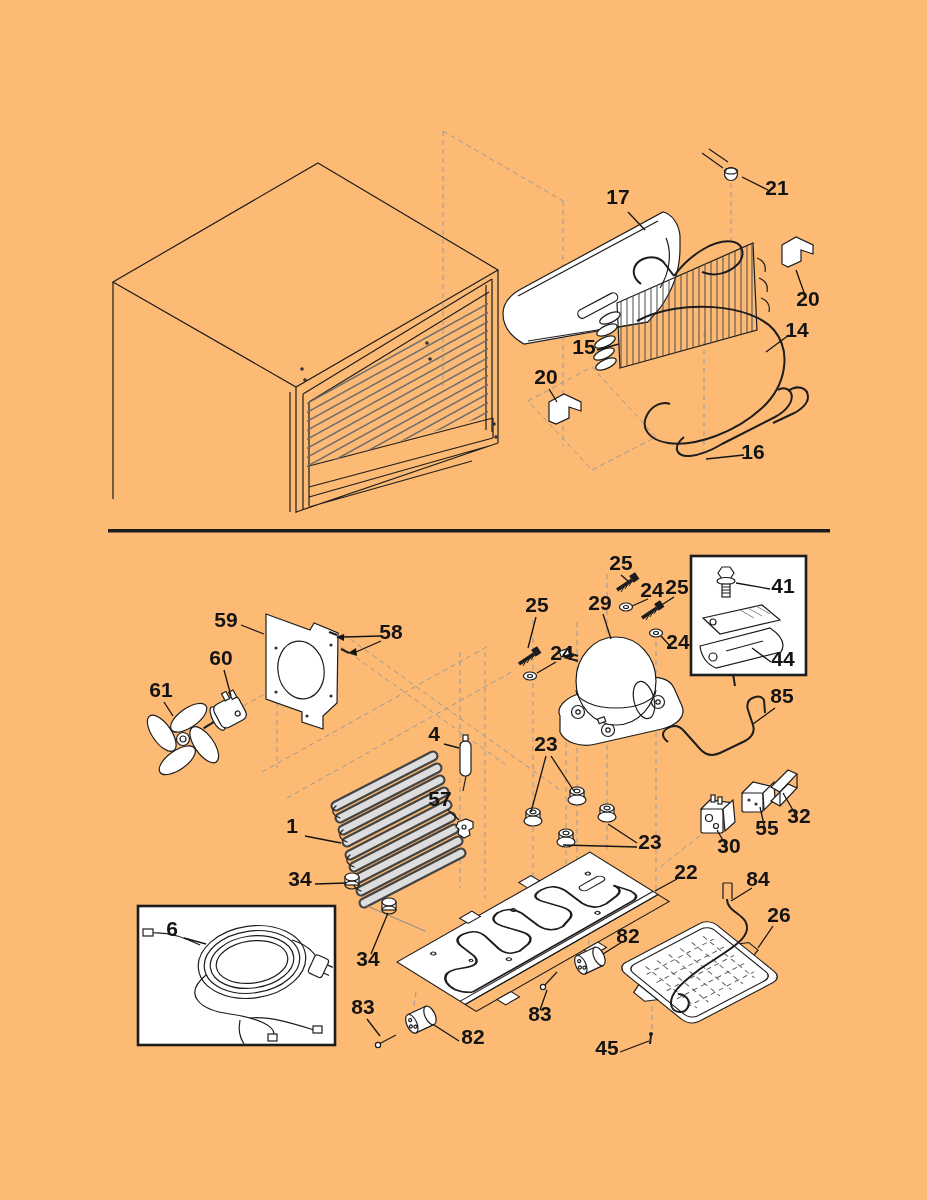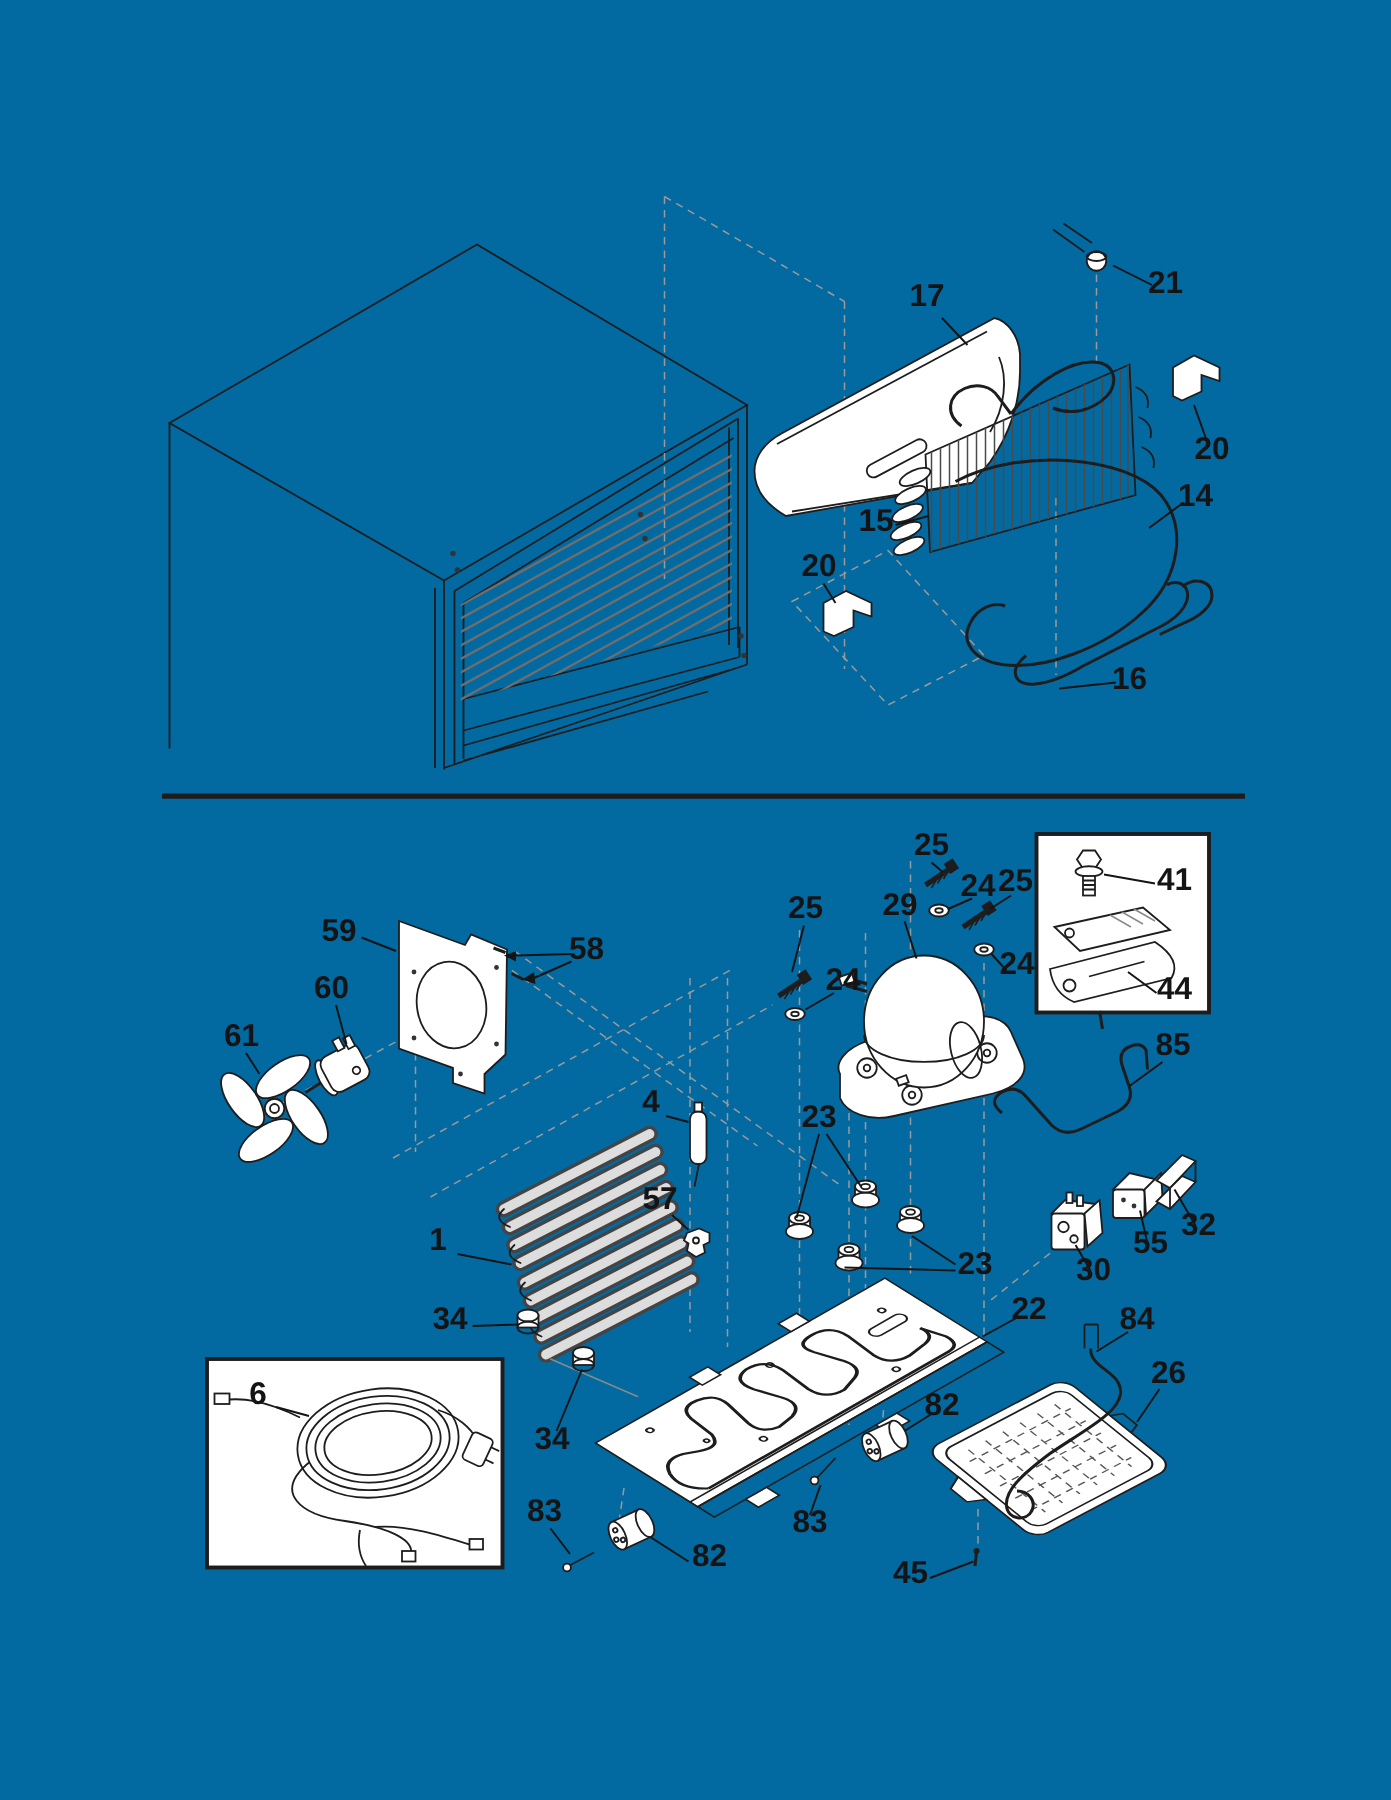--- a/index.html
+++ b/index.html
@@ -1,16 +1,16 @@
 <!DOCTYPE html>
 <html><head>
 <meta charset="utf-8">
 <style>
   html,body{margin:0;padding:0;background:#fff;}
-  .stage{position:relative;width:927px;height:1200px;background:#0369a1;overflow:hidden;
+  .stage{position:relative;width:927px;height:1200px;background:#fdba74;overflow:hidden;
          font-family:"Liberation Sans",sans-serif;}
   svg{display:block;}
   .callout{font-family:"Liberation Sans",sans-serif;font-weight:bold;font-size:21px;fill:#141414;}
   .ln{stroke:#1d1d1d;stroke-width:1.2;fill:none;}
   .ln2{stroke:#1d1d1d;stroke-width:2;fill:none;}
   .fill-w{fill:#ffffff;stroke:#1d1d1d;stroke-width:1.2;}
   .leader{stroke:#141414;stroke-width:1.3;fill:none;}
   .dash{stroke:#9a9a9a;stroke-width:1;fill:none;stroke-dasharray:5 4;}
   .fin{stroke:#6e6e6e;stroke-width:1.6;}
   .shade{stroke:#8a8a8a;stroke-width:1;}

